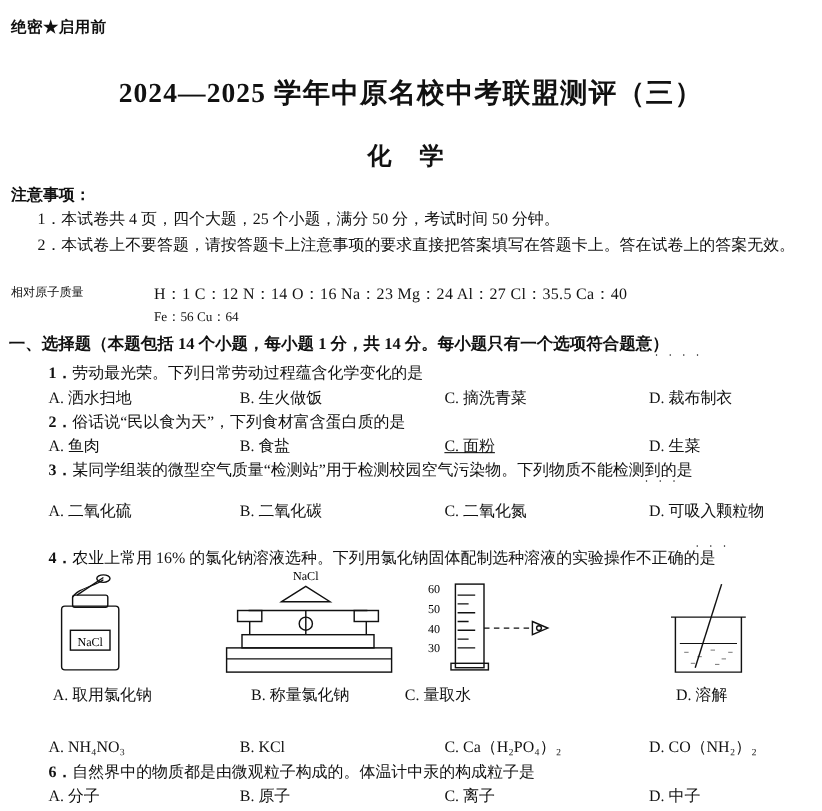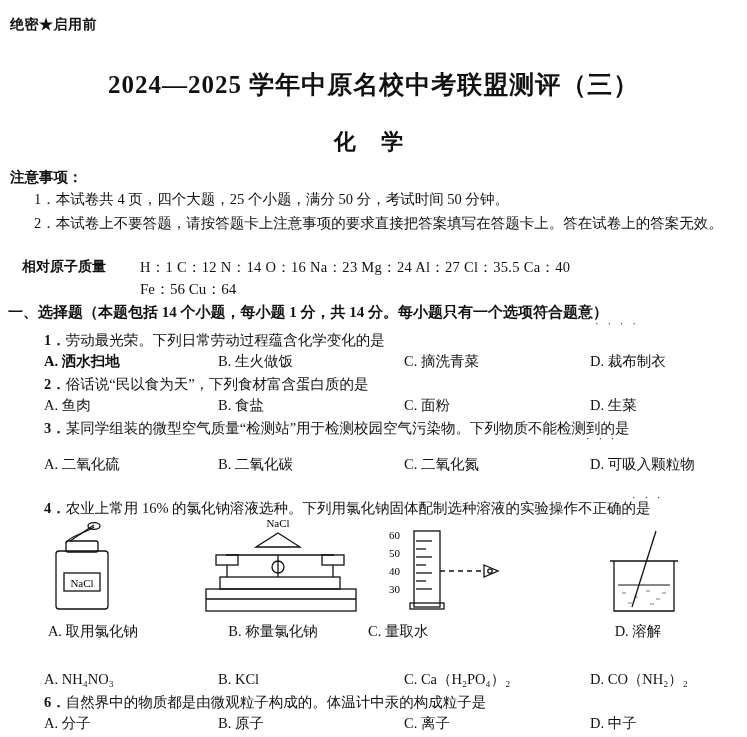--- a/index.html
+++ b/index.html
@@ -68,36 +68,35 @@
     top: 212px;
     left: 34px;
     font-size: 14.5px;
     width: 710px;
     line-height: 1.55;
   }
   .atomic-label {
     position: absolute;
     top: 258px;
     left: 10px;
-    font-size: 14px;
-    font-weight: bold;
-    margin-left: 12px;
+    font-size: 11px;
+    font-weight: normal;
   }
   .atomic-line1 {
     position: absolute;
     top: 258px;
     left: 140px;
     font-size: 14.5px;
     letter-spacing: 0.3px;
   }
   .atomic-line2 {
     position: absolute;
     top: 280px;
     left: 140px;
-    font-size: 15px;
+    font-size: 12px;
   }
   .section-head {
     position: absolute;
     top: 303px;
     left: 8px;
     font-size: 15px;
     font-weight: bold;
   }
   .q {
     position: absolute;
@@ -163,28 +162,28 @@
   <div class="atomic-line1">H：1   C：12   N：14   O：16   Na：23   Mg：24   Al：27   Cl：35.5   Ca：40</div>
   <div class="atomic-line2">Fe：56   Cu：64</div>
 
   <div class="section-head">一、选择题（本题包括 14 个小题，每小题 1 分，共 14 分。每小题只有一个选项符合题意）</div>
   <div class="dots" style="top:317px; left:595px;">· · · ·</div>
 
   <div class="q" style="top:330px;">
     <span class="qnum">1．</span><span>劳动最光荣。下列日常劳动过程蕴含化学变化的是</span>
   </div>
   <div class="opts" style="top:352px;">
-    <span class="o1" style="width:174px;font-weight:bold;">A. 洒水扫地</span><span style="width:186px;">B. 生火做饭</span><span style="width:186px;">C. 摘洗青菜</span><span>D. 裁布制衣</span>
+    <span class="o1" style="width:174px;">A. 洒水扫地</span><span style="width:186px;">B. 生火做饭</span><span style="width:186px;">C. 摘洗青菜</span><span>D. 裁布制衣</span>
   </div>
 
   <div class="q" style="top:374px;">
     <span class="qnum">2．</span><span>俗话说“民以食为天”，下列食材富含蛋白质的是</span>
   </div>
   <div class="opts" style="top:396px;">
-    <span class="o1" style="width:174px;">A. 鱼肉</span><span style="width:186px;">B. 食盐</span><span style="width:186px;">C. 面粉</span><span>D. 生菜</span>
+    <span class="o1" style="width:174px;">A. 鱼肉</span><span style="width:186px;">B. 食盐</span><span style="width:186px;text-decoration:underline;">C. 面粉</span><span>D. 生菜</span>
   </div>
 
   <div class="q" style="top:418px;">
     <span class="qnum">3．</span><span>某同学组装的微型空气质量“检测站”用于检测校园空气污染物。下列物质不能检测到的是</span>
   </div>
   <div class="dots" style="top:432px; left:586px;">· · ·</div>
   <div class="opts" style="top:455px;">
     <span class="o1" style="width:174px;">A. 二氧化硫</span><span style="width:186px;">B. 二氧化碳</span><span style="width:186px;">C. 二氧化氮</span><span>D. 可吸入颗粒物</span>
   </div>
 

